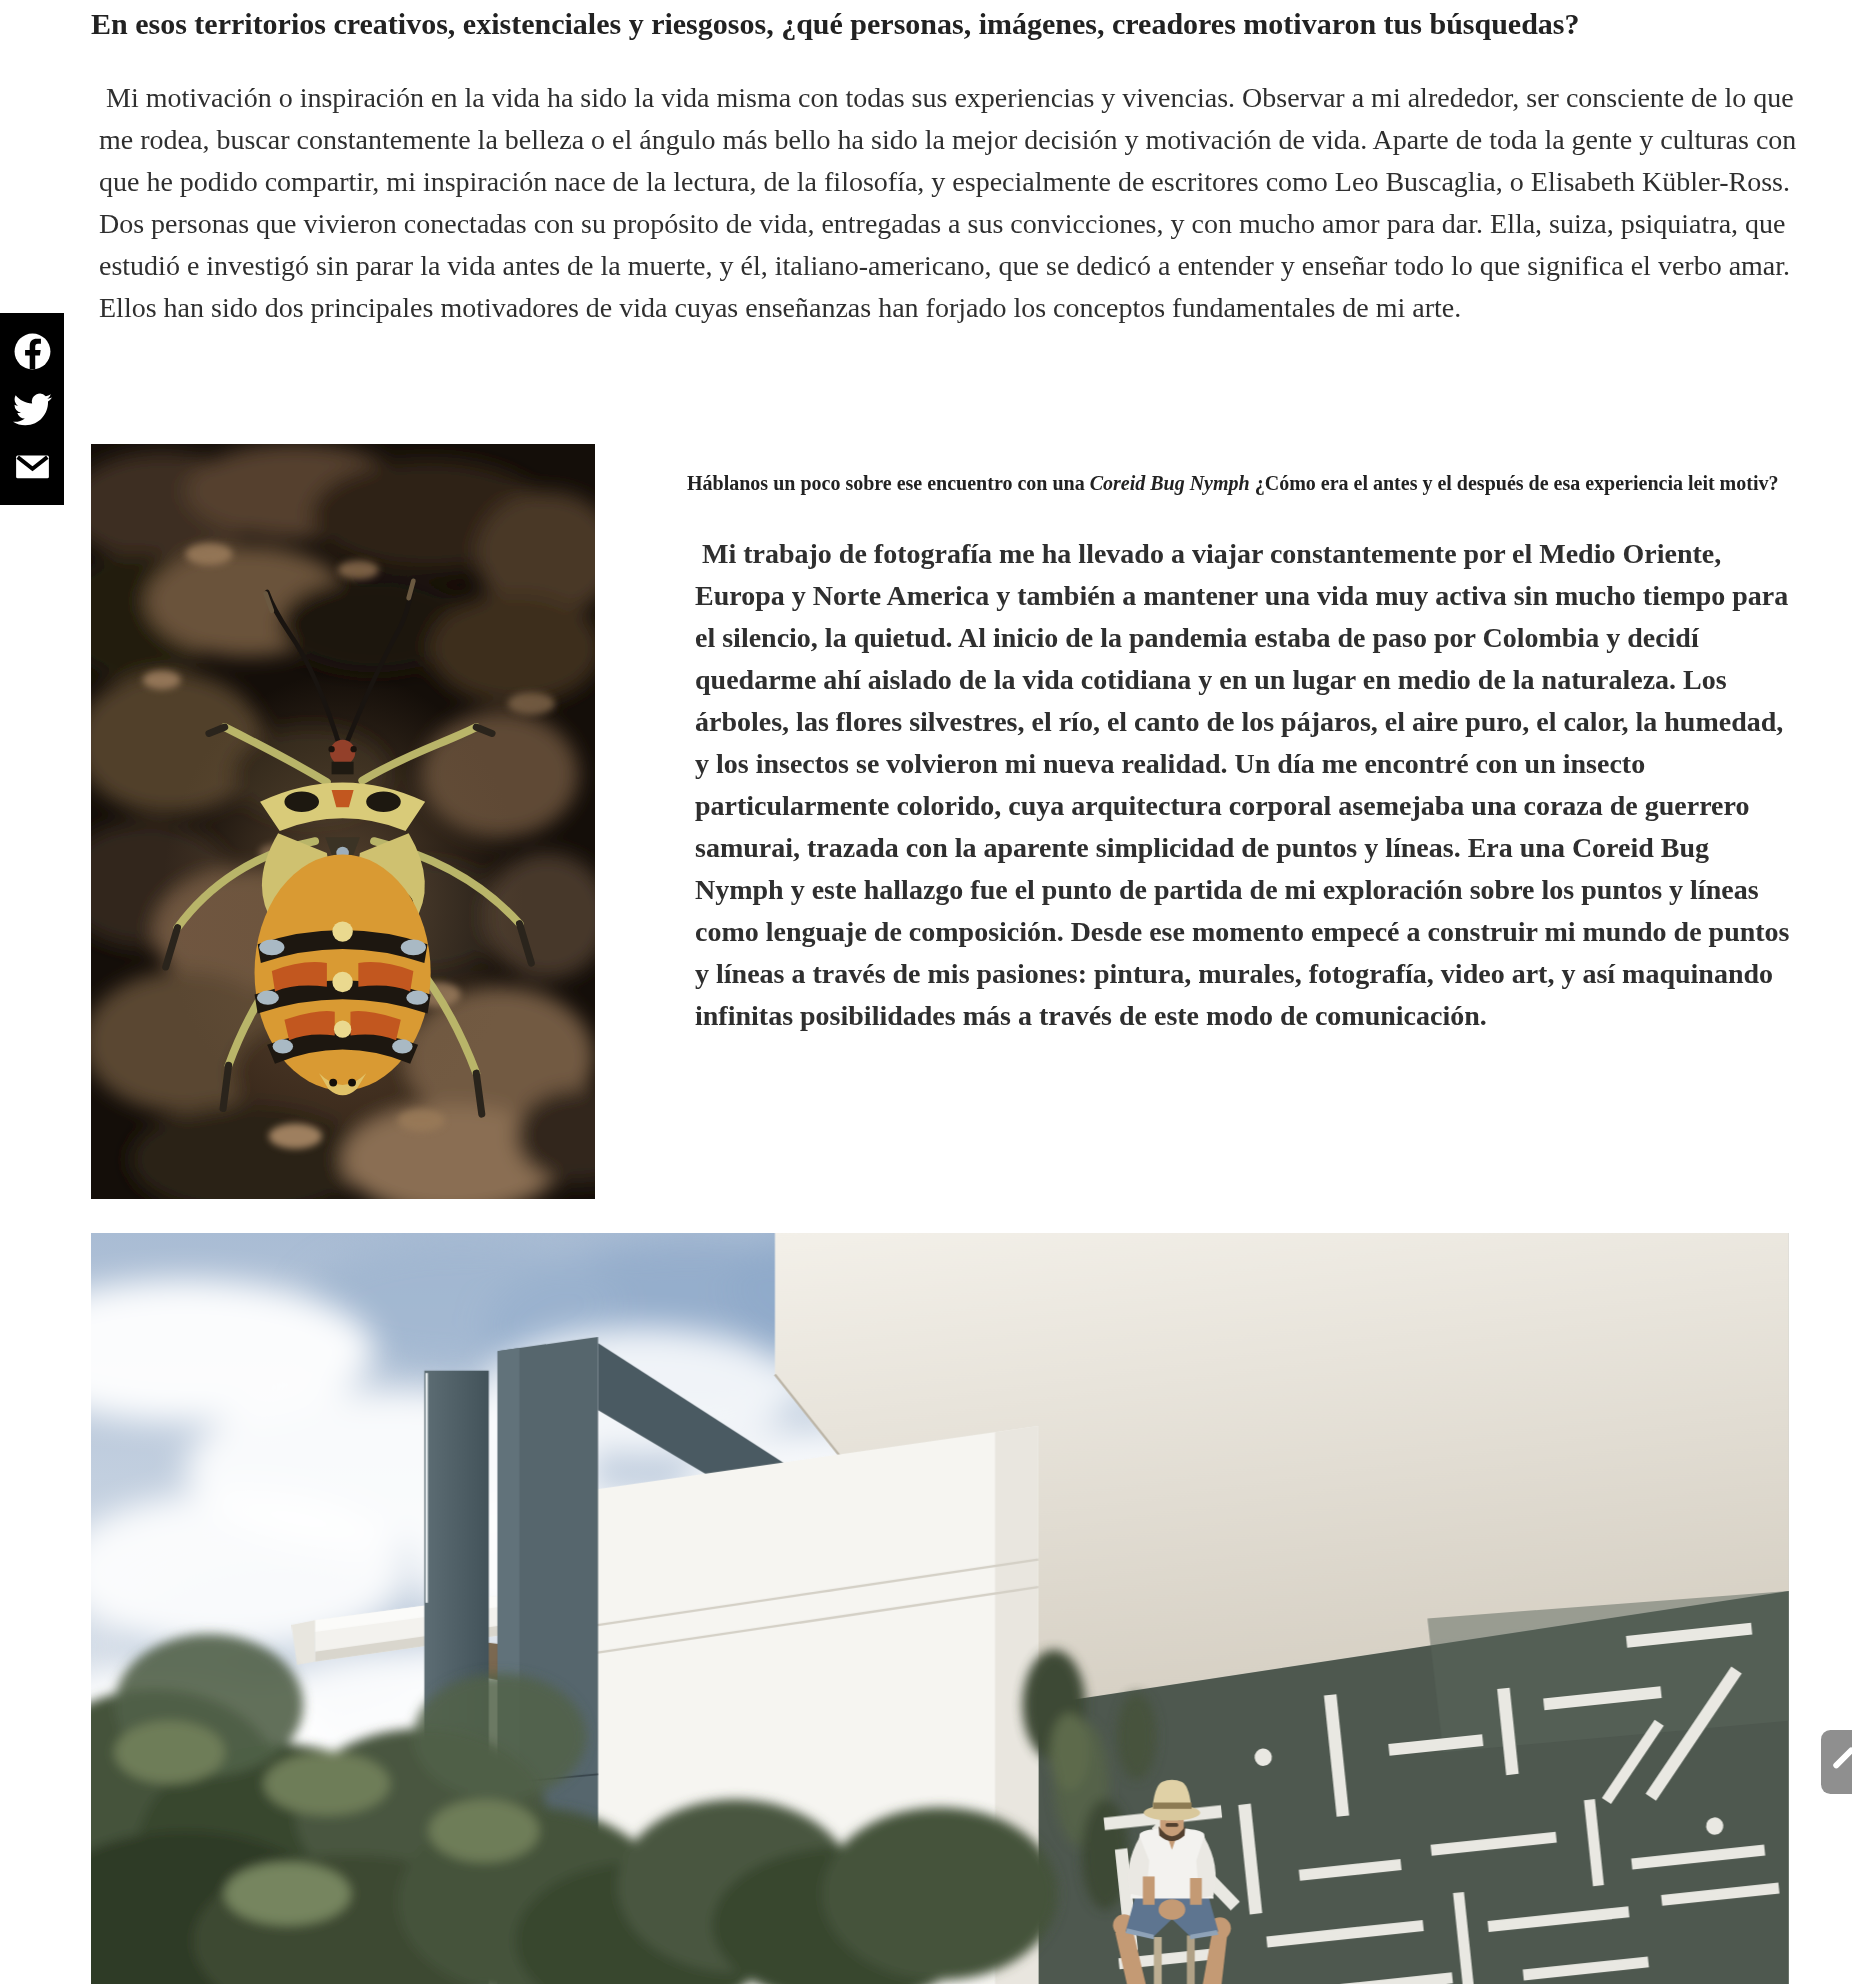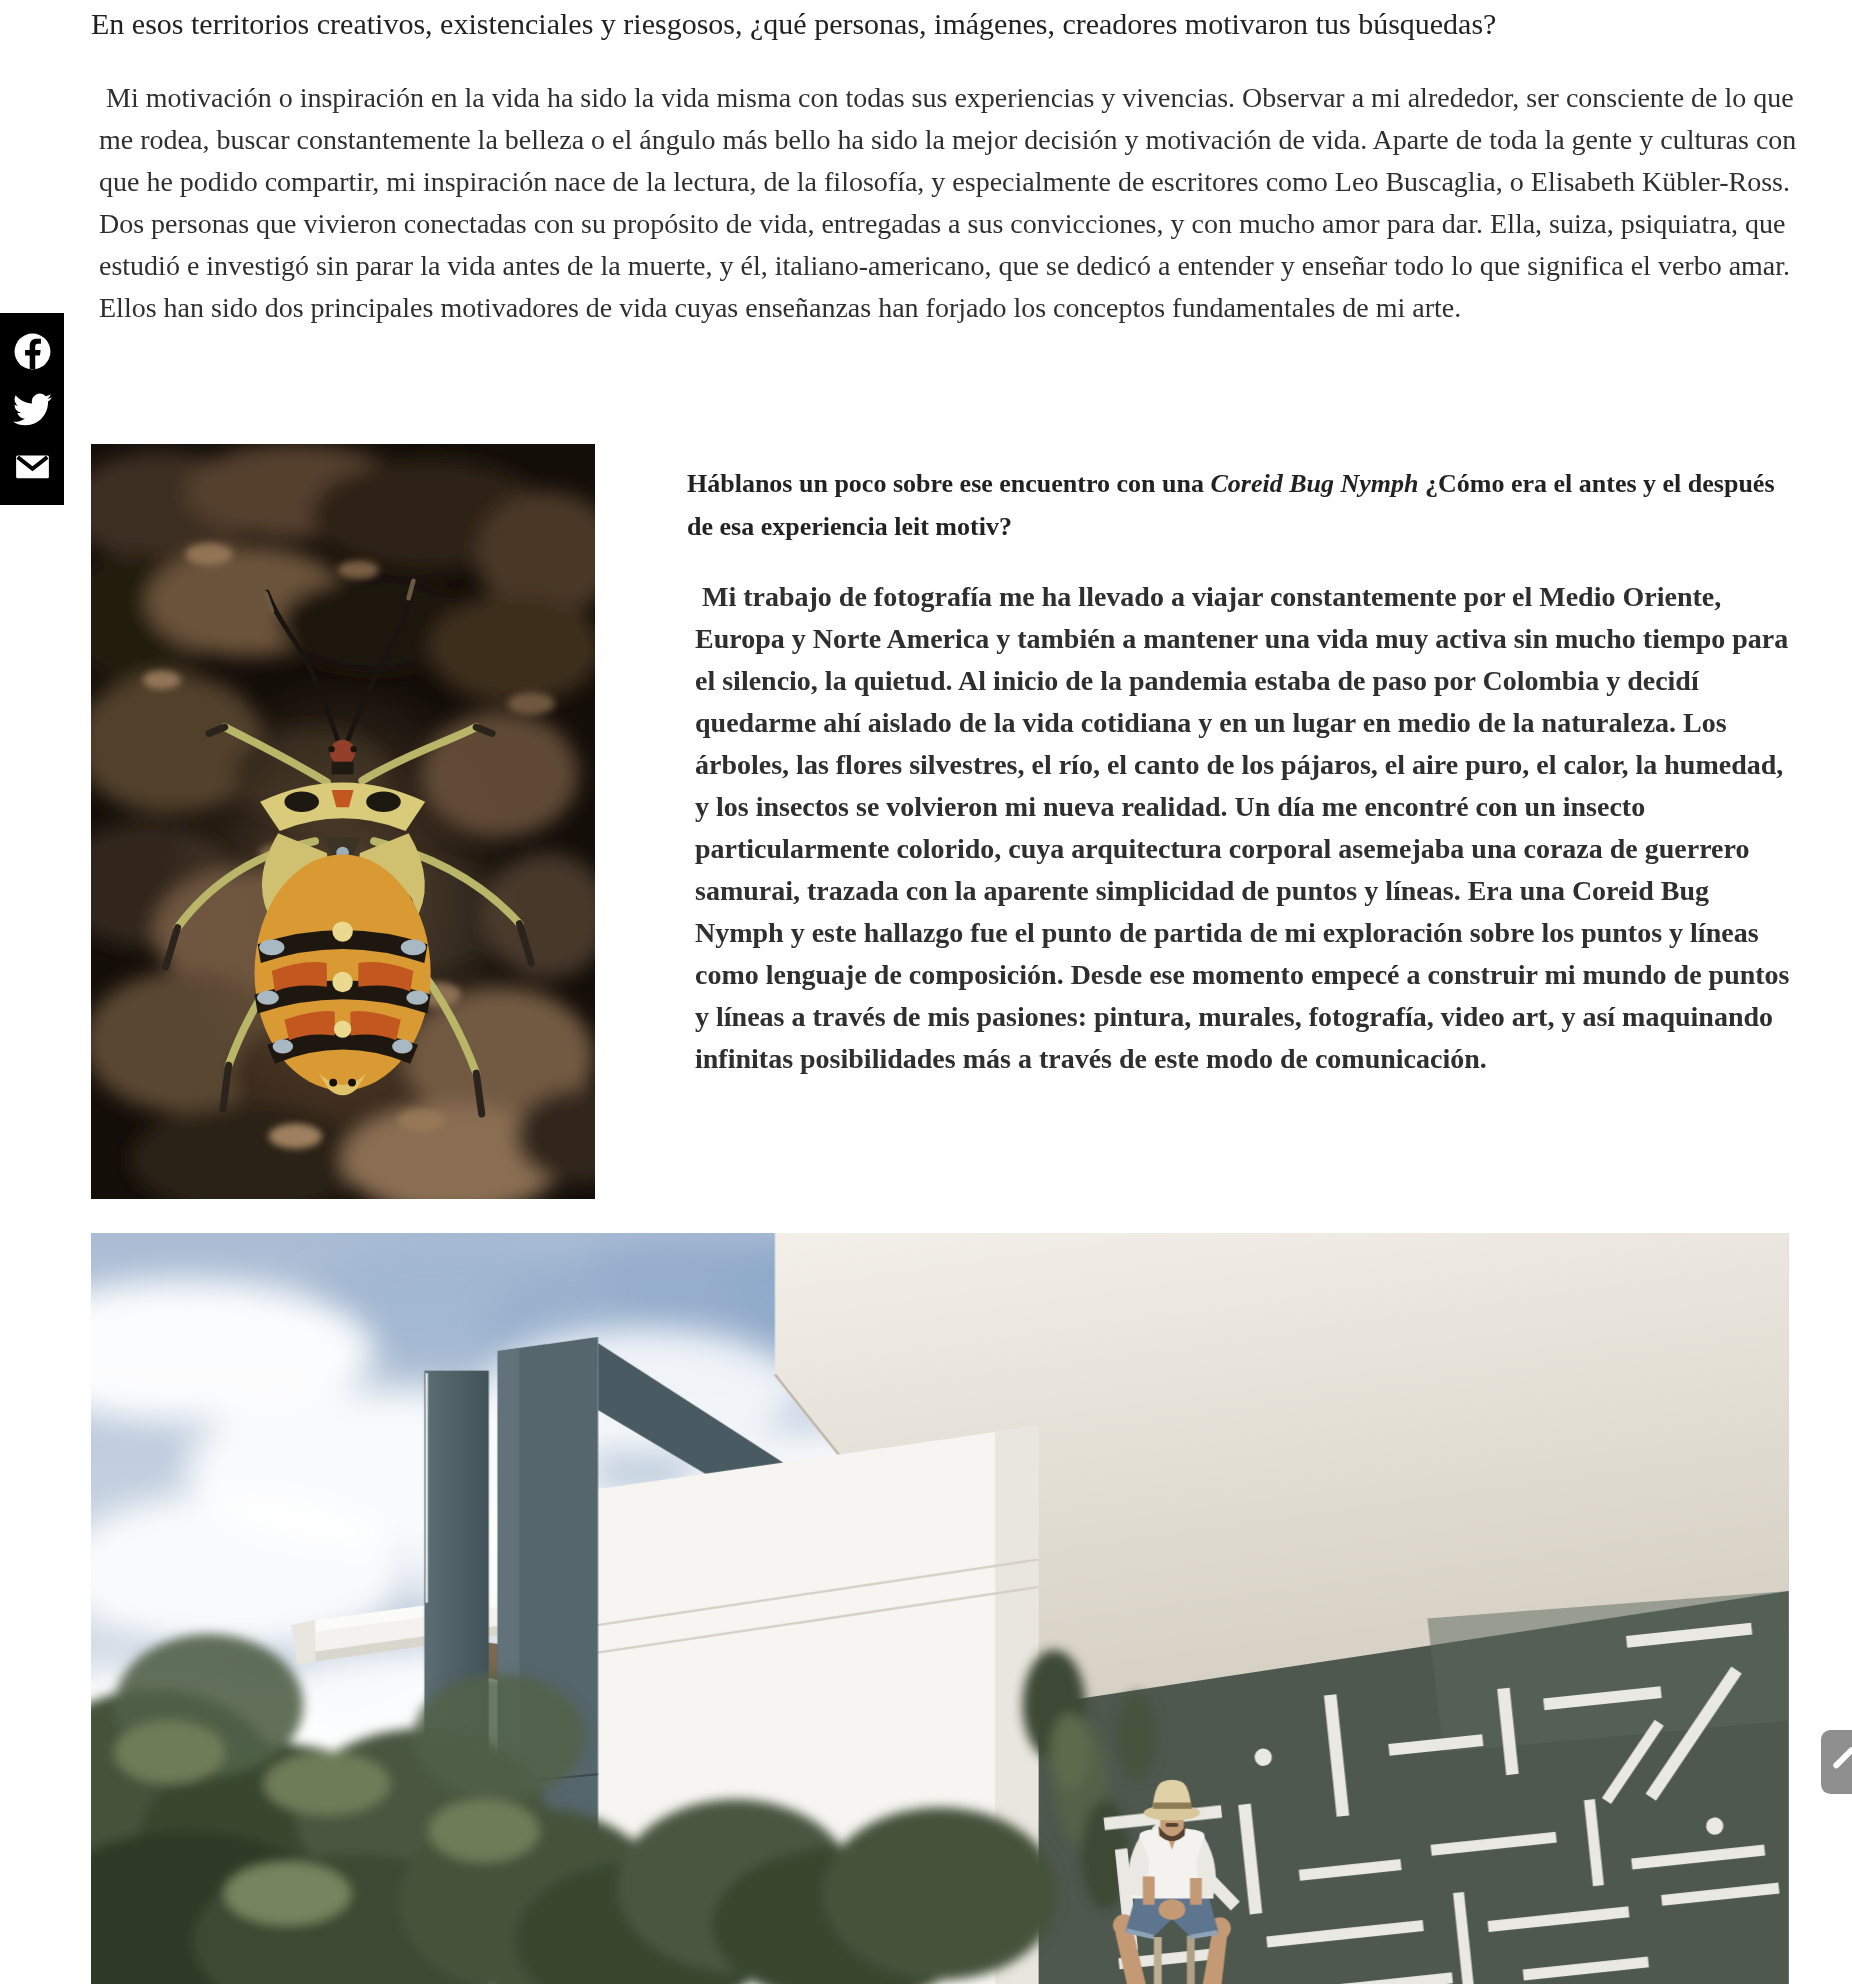--- a/index.html
+++ b/index.html
@@ -3,31 +3,31 @@
 <meta charset="utf-8">
 <style>
   html,body{margin:0;padding:0;}
   body{
     width:1852px;height:1984px;position:relative;overflow:hidden;
     background:#ffffff;color:#2f2f2f;
     font-family:"Liberation Serif", serif;
   }
   .q-heading{
     position:absolute;left:91px;width:1753px;margin:0;
-    font-size:30px;line-height:43px;font-weight:400;color:#222222;
+    font-size:30px;line-height:43px;font-weight:700;color:#222222;
   }
   #q1{top:1.6px;}
   .answer{
     position:absolute;margin:8px;font-size:28px;line-height:42px;
     white-space:pre-wrap;color:#2f2f2f;
   }
   #a1{left:91px;top:69px;width:1709px;}
   .right-col{position:absolute;left:687px;top:442px;width:1113px;}
   .right-col h2{
-    margin:0;padding-top:20.4px;font-size:26px;line-height:43px;
+    margin:0;padding-top:20.4px;font-size:20px;line-height:43px;
     font-weight:700;color:#222222;
   }
   .right-col h2 em{font-style:italic;font-weight:700;}
   #a2{position:static;margin-top:28px;display:block;font-weight:bold;}
   .share-bar{
     position:absolute;left:0;top:313px;width:64px;height:192px;
     background:#000000;display:flex;flex-direction:column;
     align-items:center;justify-content:space-evenly;
   }
   .share-btn{display:block;width:39px;height:39px;line-height:0;cursor:pointer;}

